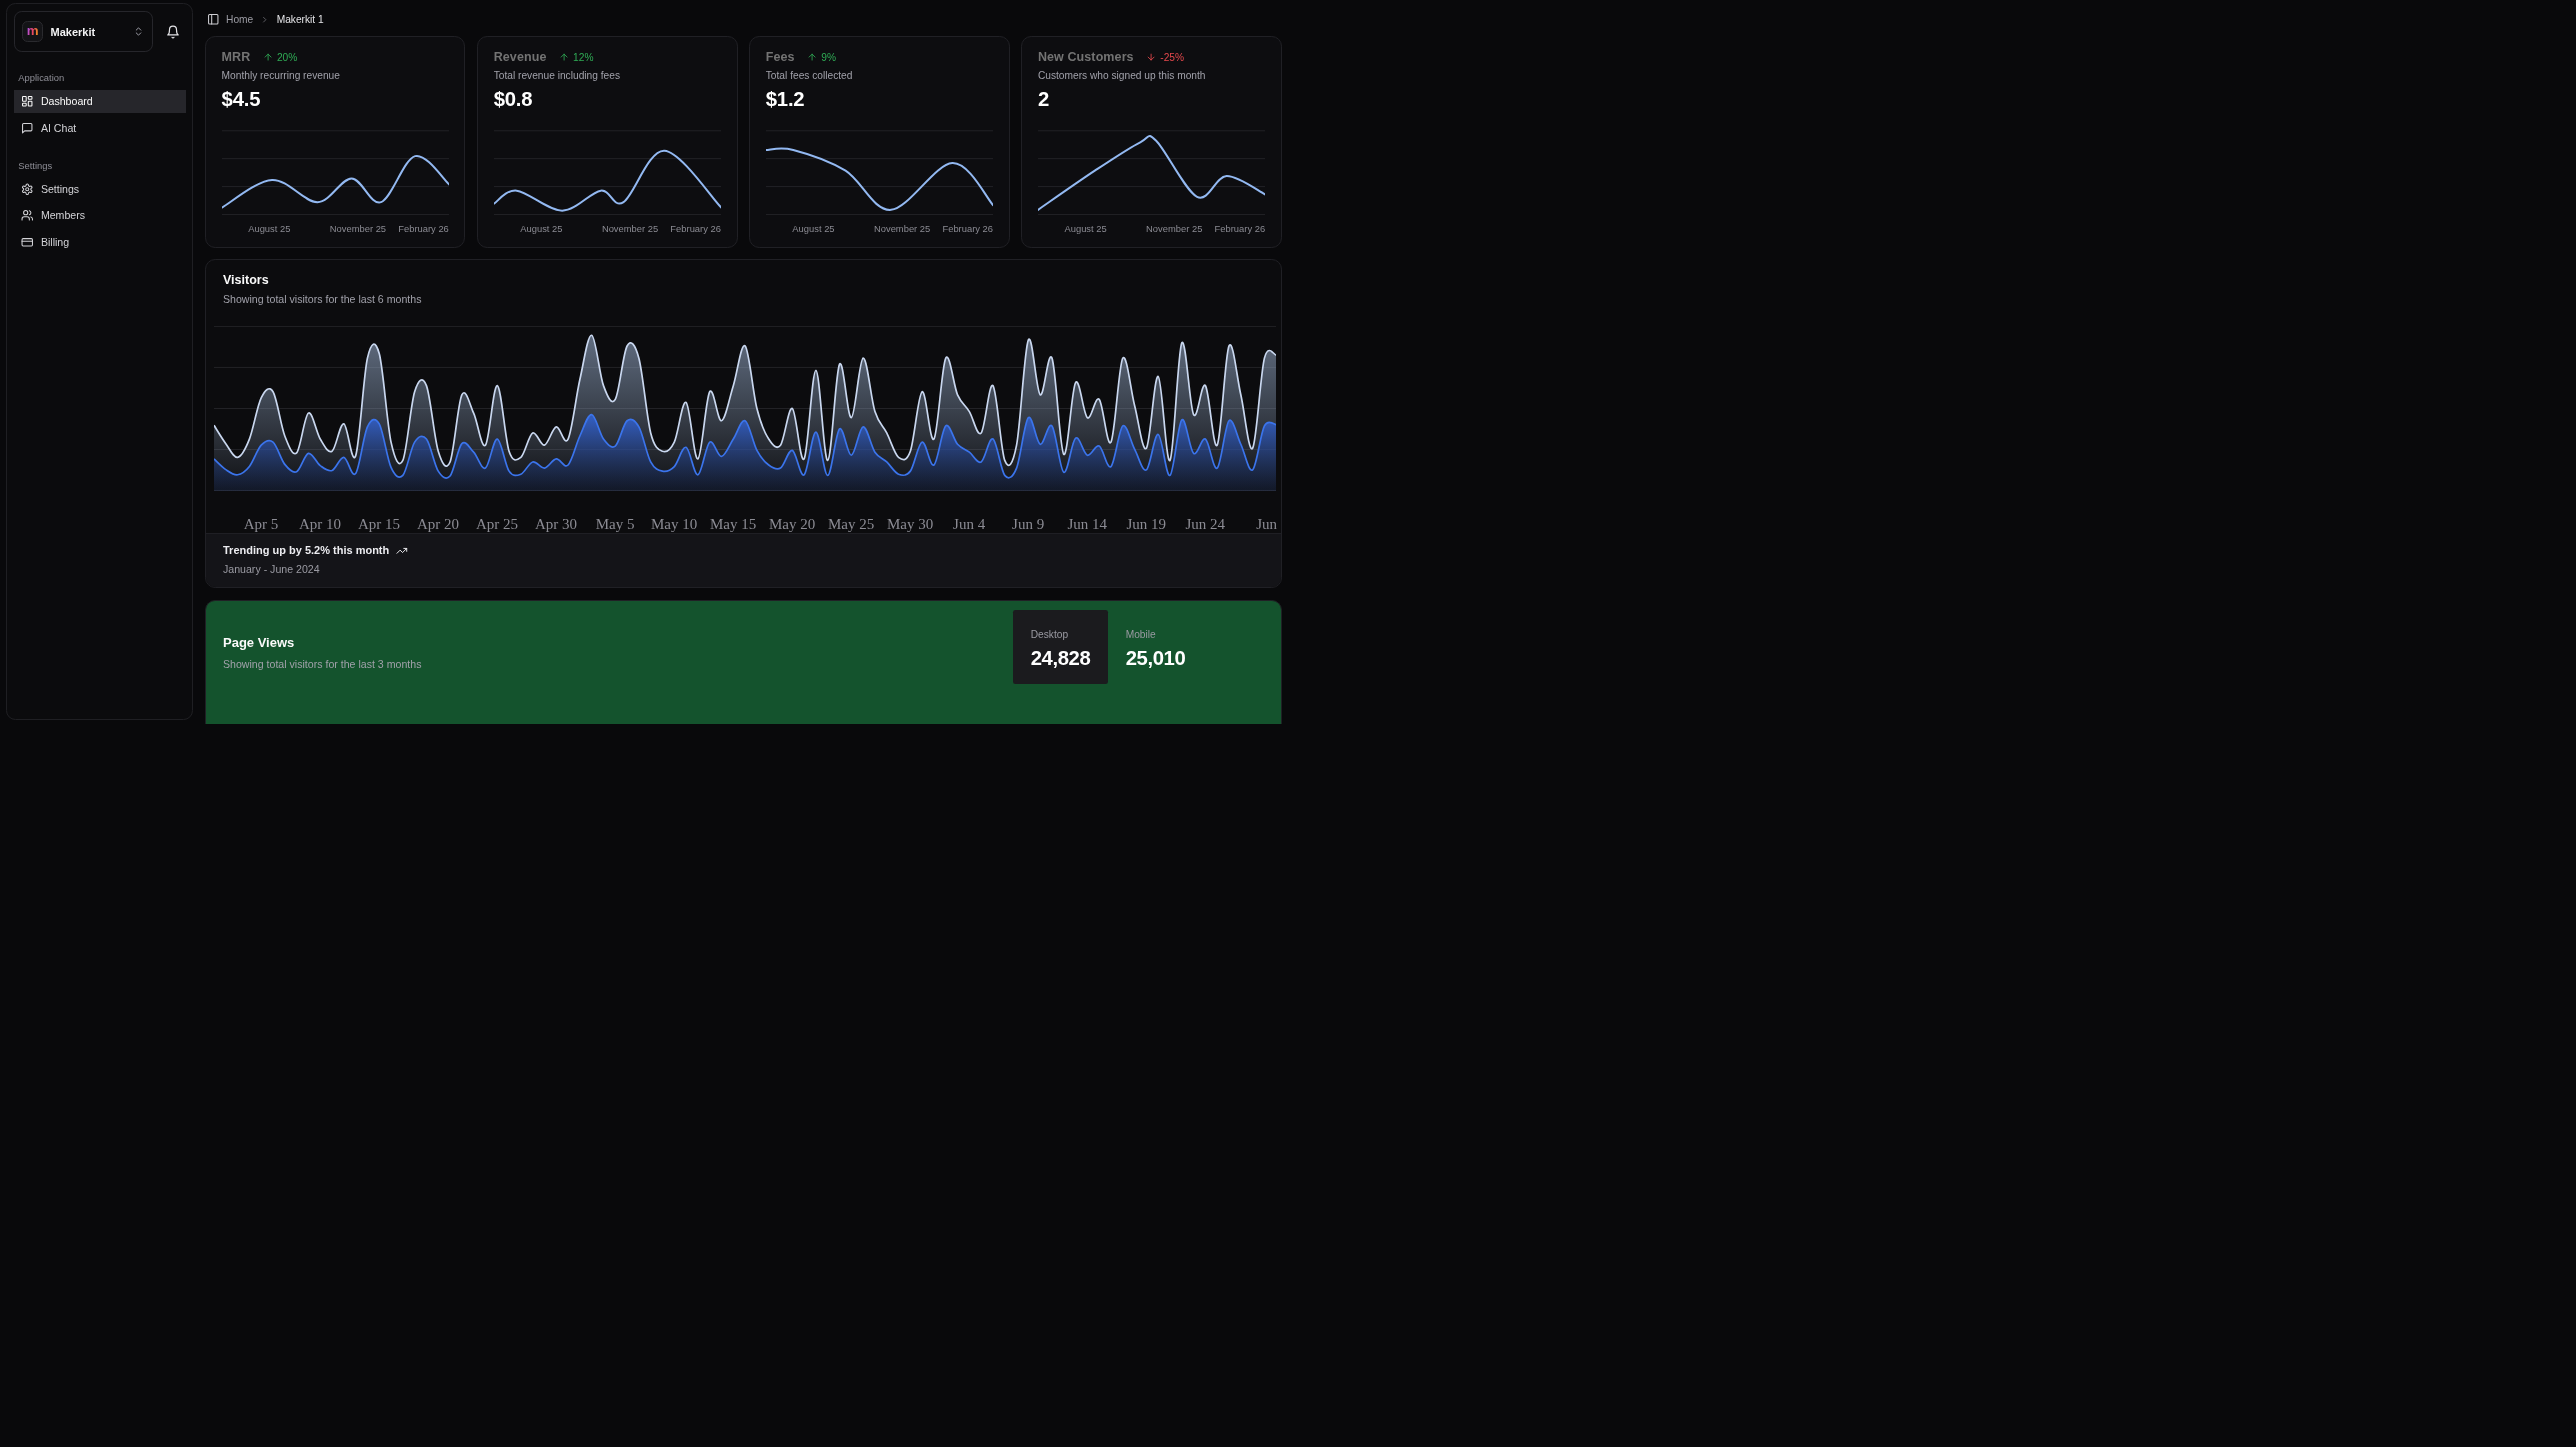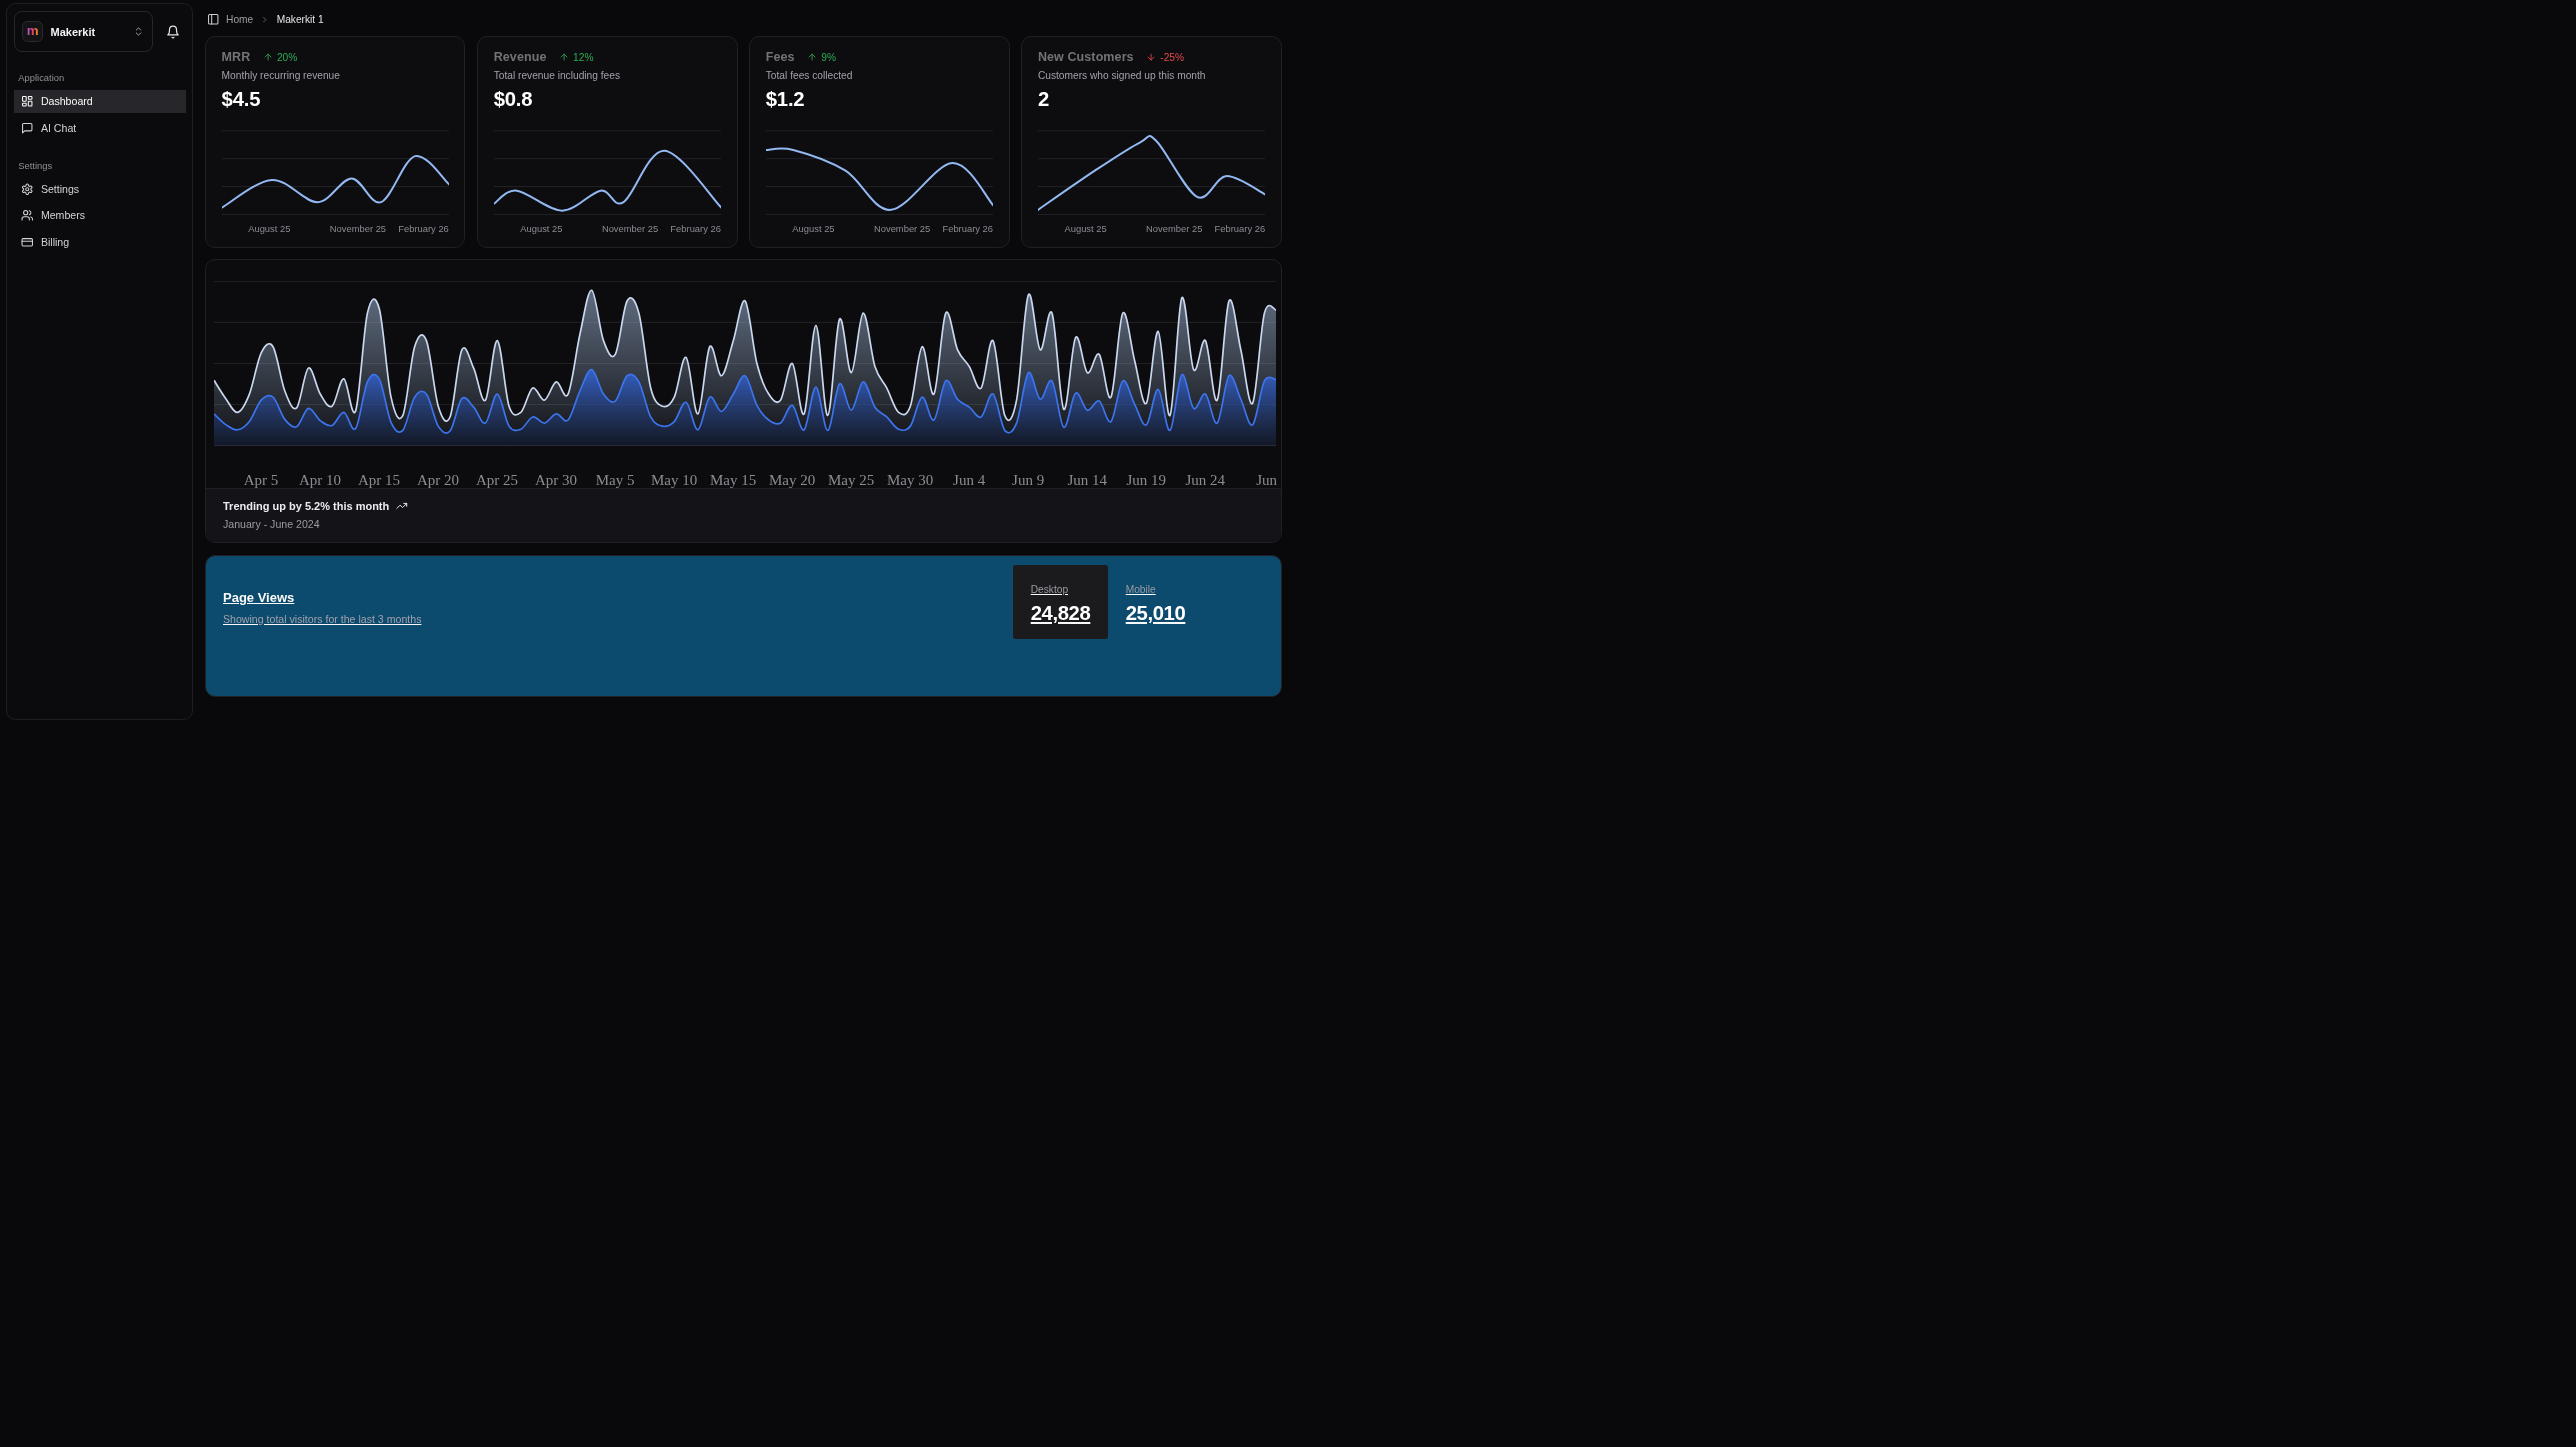--- a/index.html
+++ b/index.html
@@ -103,23 +103,23 @@
     margin-top:0; background:#141418; border-top:0.8px solid #1f1f24;
     padding:10.2px 17px 12.5px;
   }
   .f-line1 { display:flex; align-items:center; gap:7px; font-size:11px;
     font-weight:600; color:#ececf0; }
   .f-line1 .tu { color:#ececf0; display:flex; }
   .f-line2 { margin-top:6.3px; font-size:10.6px; color:#9a9aa2; }
 
   
   .pv-card {
-    margin-top:11.7px; background:#0c4a6e; border:0.8px solid #202025;
+    margin-top:11.7px; background:#14532d; border:0.8px solid #202025;
     border-radius:10.2px; height:142px;
-    display:flex; justify-content:space-between; overflow:hidden;text-decoration:underline;
+    display:flex; justify-content:space-between; overflow:hidden;
   }
   .pv-left { padding:34px 17px; }
   .pv-title { font-size:13px; font-weight:700; color:#fafafa; }
   .pv-sub { margin-top:7.8px; font-size:10.6px; color:#a1a1aa; }
   .pv-stats { display:flex; margin:9.4px 78px 0 0; }
   .pv-stat {
     width:95px; height:74px; padding:4px 0 0 18px; text-align:left;
     background:transparent; border:none; border-radius:2.3px; cursor:pointer;
     color:inherit; font-family:inherit;
   }
@@ -345,20 +345,24 @@
         </svg>
       <div class="spark-labels">
         <span>August 25</span>
         <span>November 25</span>
         <span>February 26</span>
       </div>
     </div>
   </section>
 
   <section class="visitors-card">
+    <div class="v-head">
+      <h3 class="v-title">Visitors</h3>
+      <p class="v-sub">Showing total visitors for the last 6 months</p>
+    </div>
     <div class="big-chart-wrap">
       <svg class="big-chart" id="bigchart" preserveAspectRatio="none" viewBox="0 0 1362 211">
           <defs>
             <linearGradient id="gradDesk" x1="0" y1="0" x2="0" y2="1">
               <stop offset="5%" stop-color="rgba(158,180,212,0.55)"></stop>
               <stop offset="98%" stop-color="rgba(158,180,212,0.04)"></stop>
             </linearGradient>
             <linearGradient id="gradMob" x1="0" y1="0" x2="0" y2="1">
               <stop offset="5%" stop-color="rgba(50,98,210,0.85)"></stop>
               <stop offset="98%" stop-color="rgba(22,40,84,0.32)"></stop>

